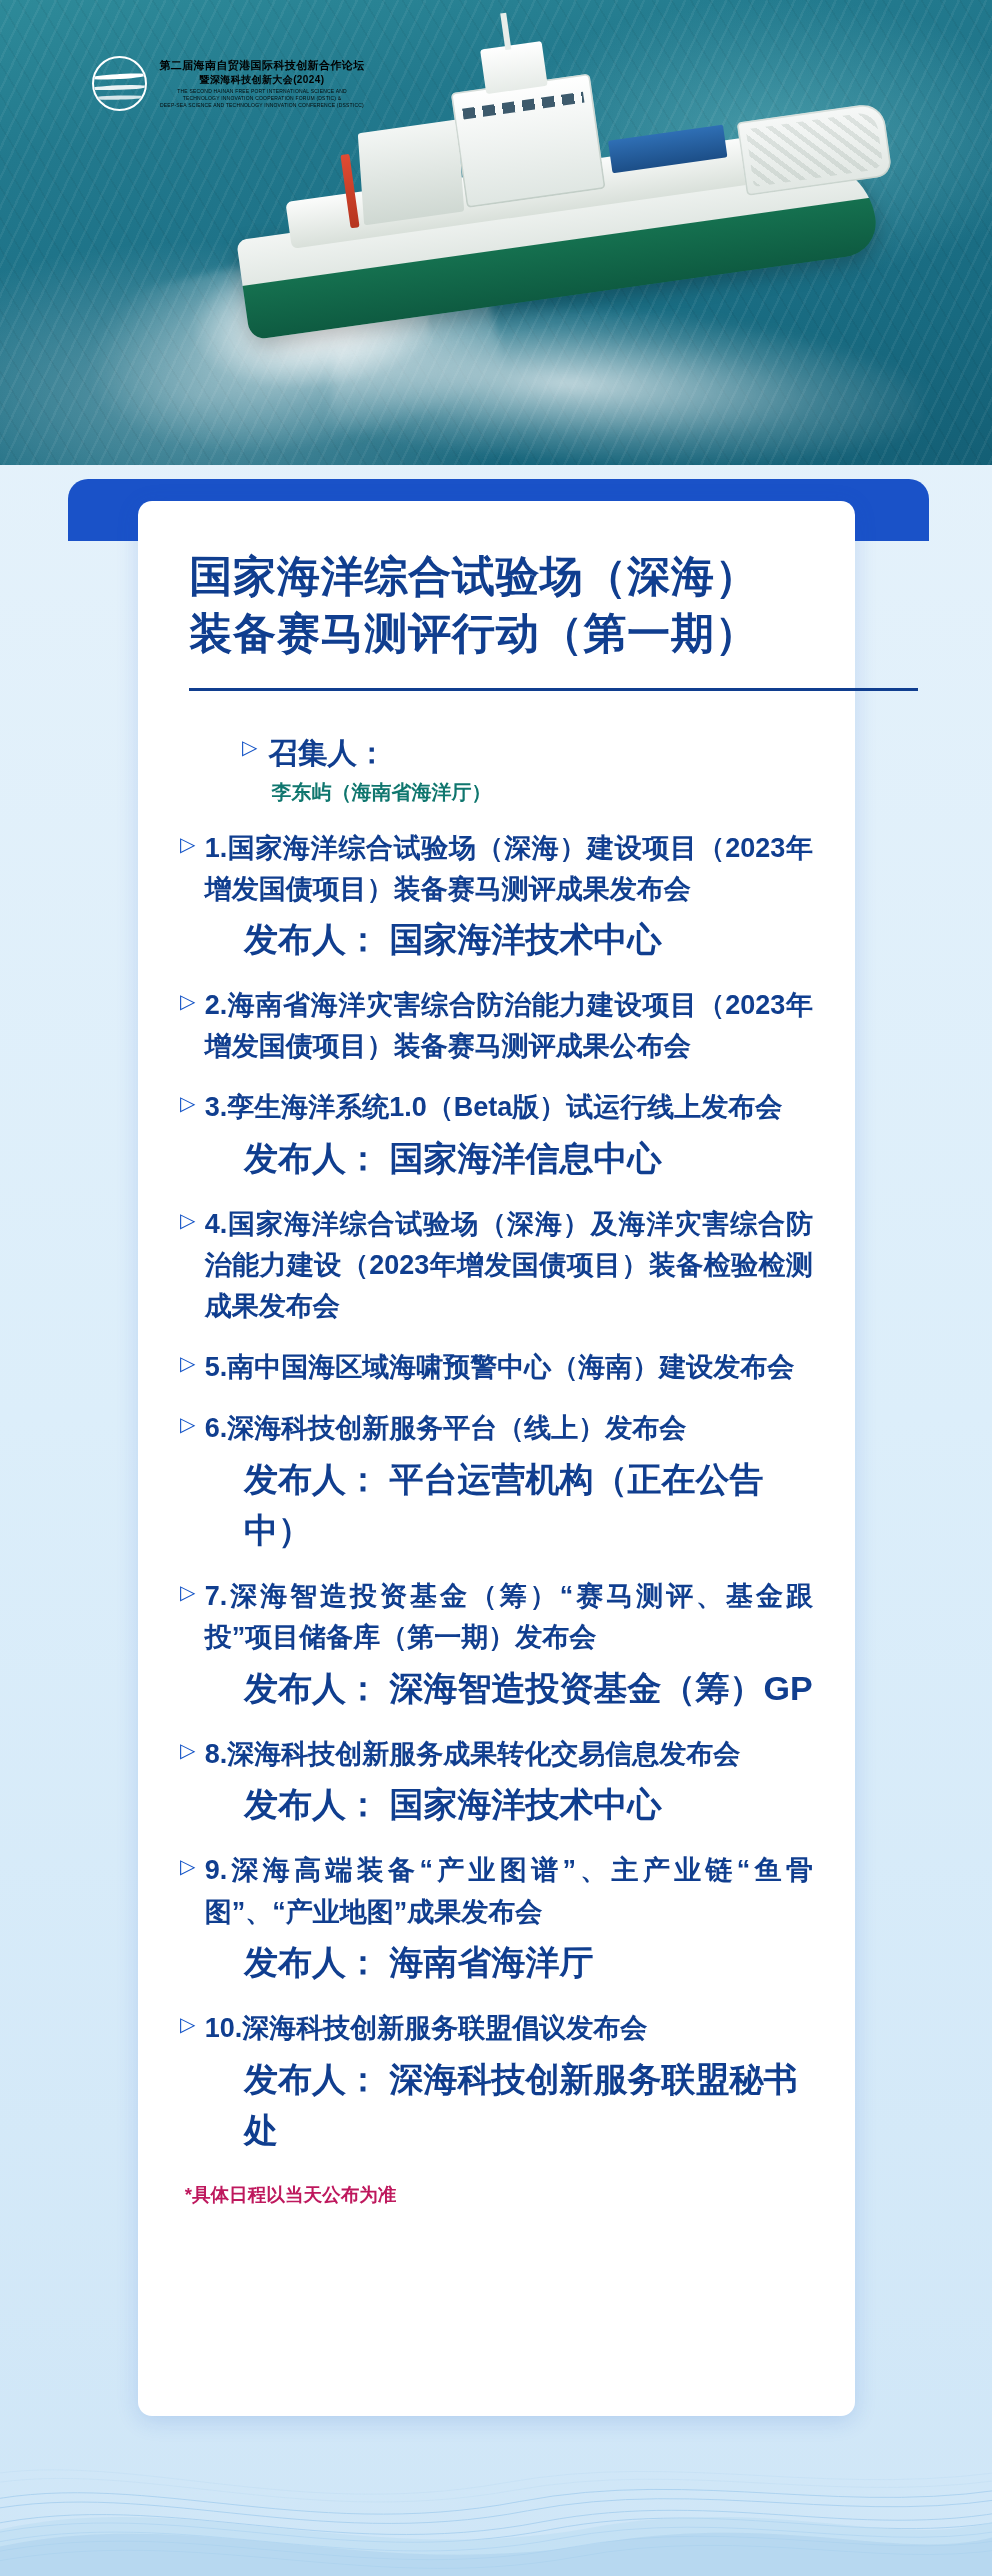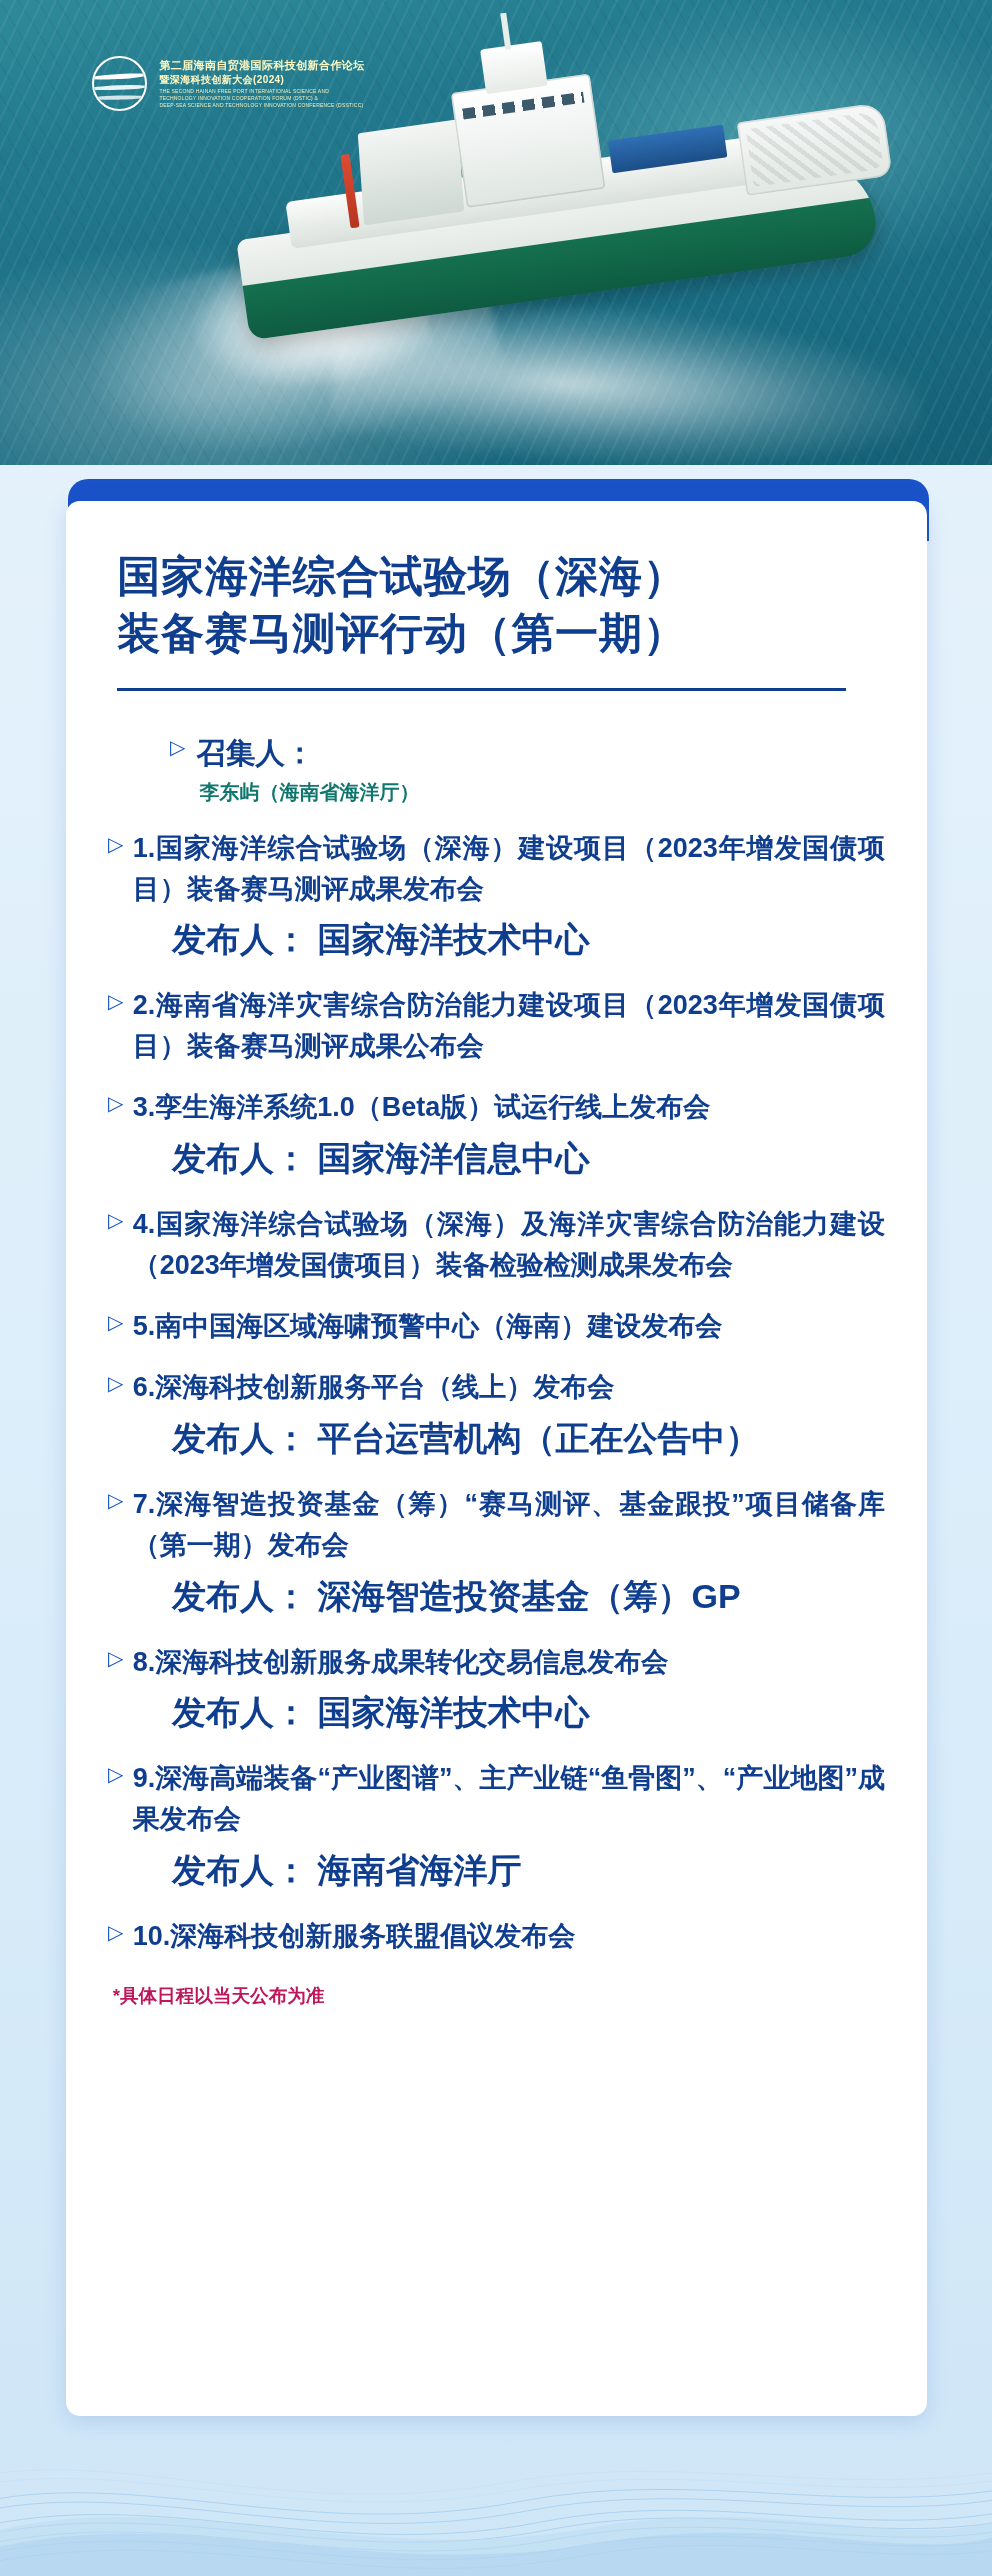--- a/index.html
+++ b/index.html
@@ -180,21 +180,21 @@
   .logo-mark .w1, .logo-mark .w2, .logo-mark .w3 {
     position: absolute;
     left: -4.7px; right: -4.7px;
     height: 9.3px;
     background: #ffffff;
     border-radius: 50%;
   }
   .logo-mark .w1 { top: 14px; transform: scaleY(0.55) rotate(-6deg); }
   .logo-mark .w2 { top: 25px; transform: scaleY(0.5) rotate(-4deg); opacity:0.9;}
   .logo-mark .w3 { top: 35px; transform: scaleY(0.45) rotate(-3deg); opacity:0.8;}
-  .logo-text { color: #fef9c3; line-height: 1.35; }
+  .logo-text { color: #000000; line-height: 1.35; text-align: center; }
   .logo-text .l1 { font-size: 11px; font-weight: bold; letter-spacing: 0.4px; }
   .logo-text .l2 { font-size: 10px; font-weight: bold; letter-spacing: 0.4px; }
   .logo-text .l3 { font-size: 5px; letter-spacing: 0.2px; opacity: 0.92; margin-top: 1.6px;}
   .logo-text .l4 { font-size: 5px; letter-spacing: 0.2px; opacity: 0.92; }
   .logo-text .l5 { font-size: 5px; letter-spacing: 0.2px; opacity: 0.92; }
 
   
   .card-wrap {
     position: absolute;
     left: 0;
@@ -206,21 +206,21 @@
     left: 68px;
     top: 0;
     width: 861px;
     height: 62px;
     background: #1a52c8;
     border-radius: 20px 20px 0 0;
   }
   .card {
     position: relative;
     margin: 22px auto 0 auto;
-    width: 861px;
+    width: 717px;
     min-height: 1915px;
     background: #ffffff;
     border-radius: 14px;
     box-shadow: 0 4.7px 22px rgba(26,82,200,0.16);
     padding: 47px 42px 34px 42px;
     box-sizing: border-box;
   }
 
   .card-title {
     font-size: 43px;
@@ -441,20 +441,21 @@
             <span class="t-text">9.深海高端装备“产业图谱”、主产业链“鱼骨图”、“产业地图”成果发布会</span>
           </div>
           <div class="item-pub">发布人： 海南省海洋厅</div>
         </div>
 
         <div class="item">
           <div class="item-title">
             <span class="tri">▷</span>
             <span class="t-text">10.深海科技创新服务联盟倡议发布会</span>
           </div>
+          <div class="item-pub">发布人： 深海科技创新服务联盟秘书处</div>
         </div>
 
       </div>
 
       <div class="footnote">*具体日程以当天公布为准</div>
     </div>
   </div>
 
   <div class="footer-waves">
     <svg width="993" height="163" viewBox="0 0 1280 210" preserveAspectRatio="none">

